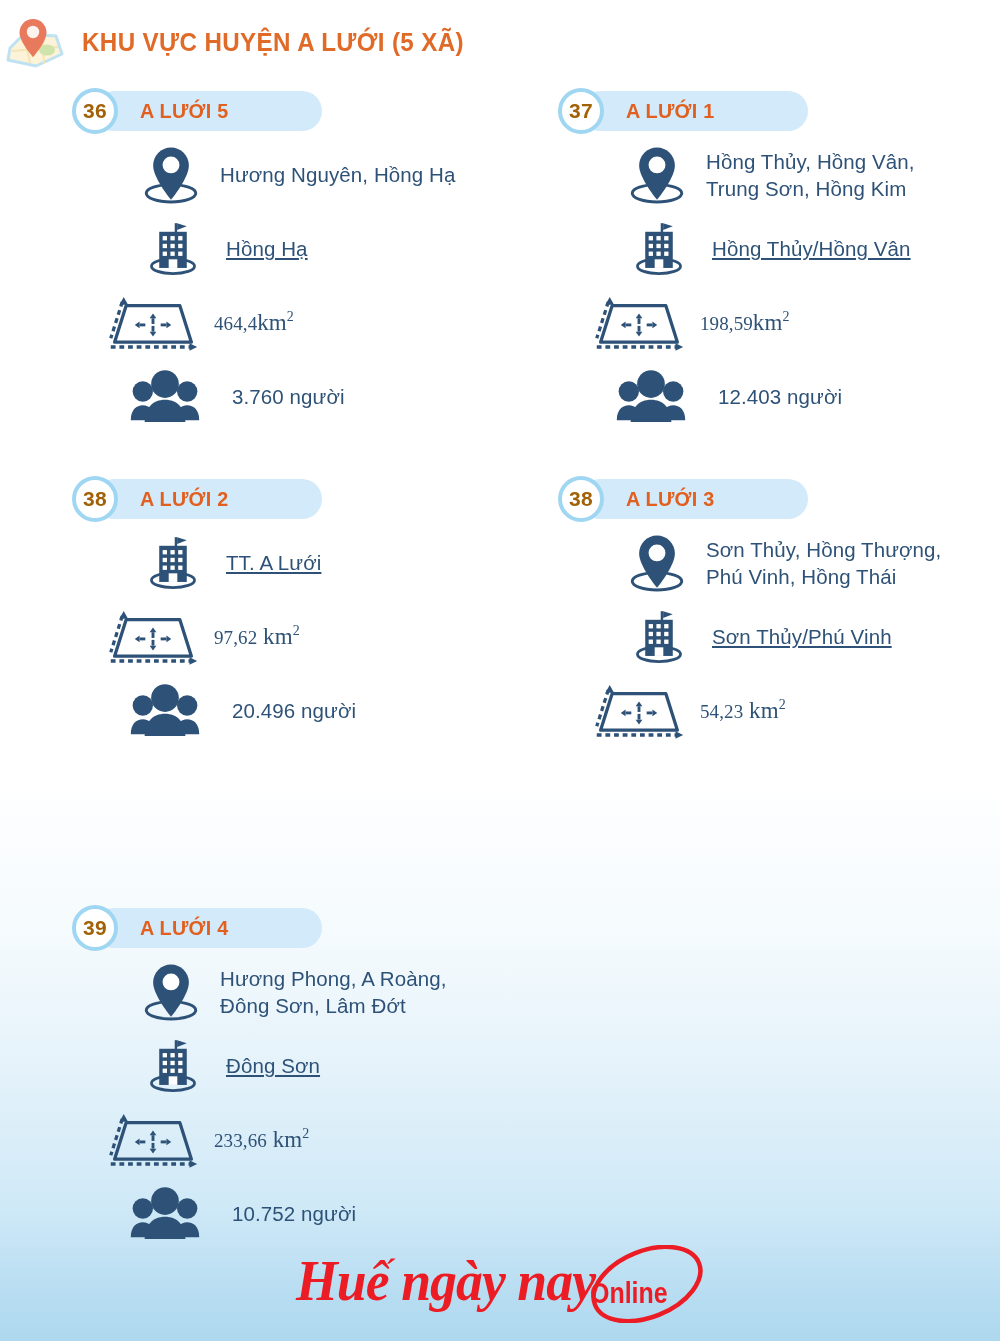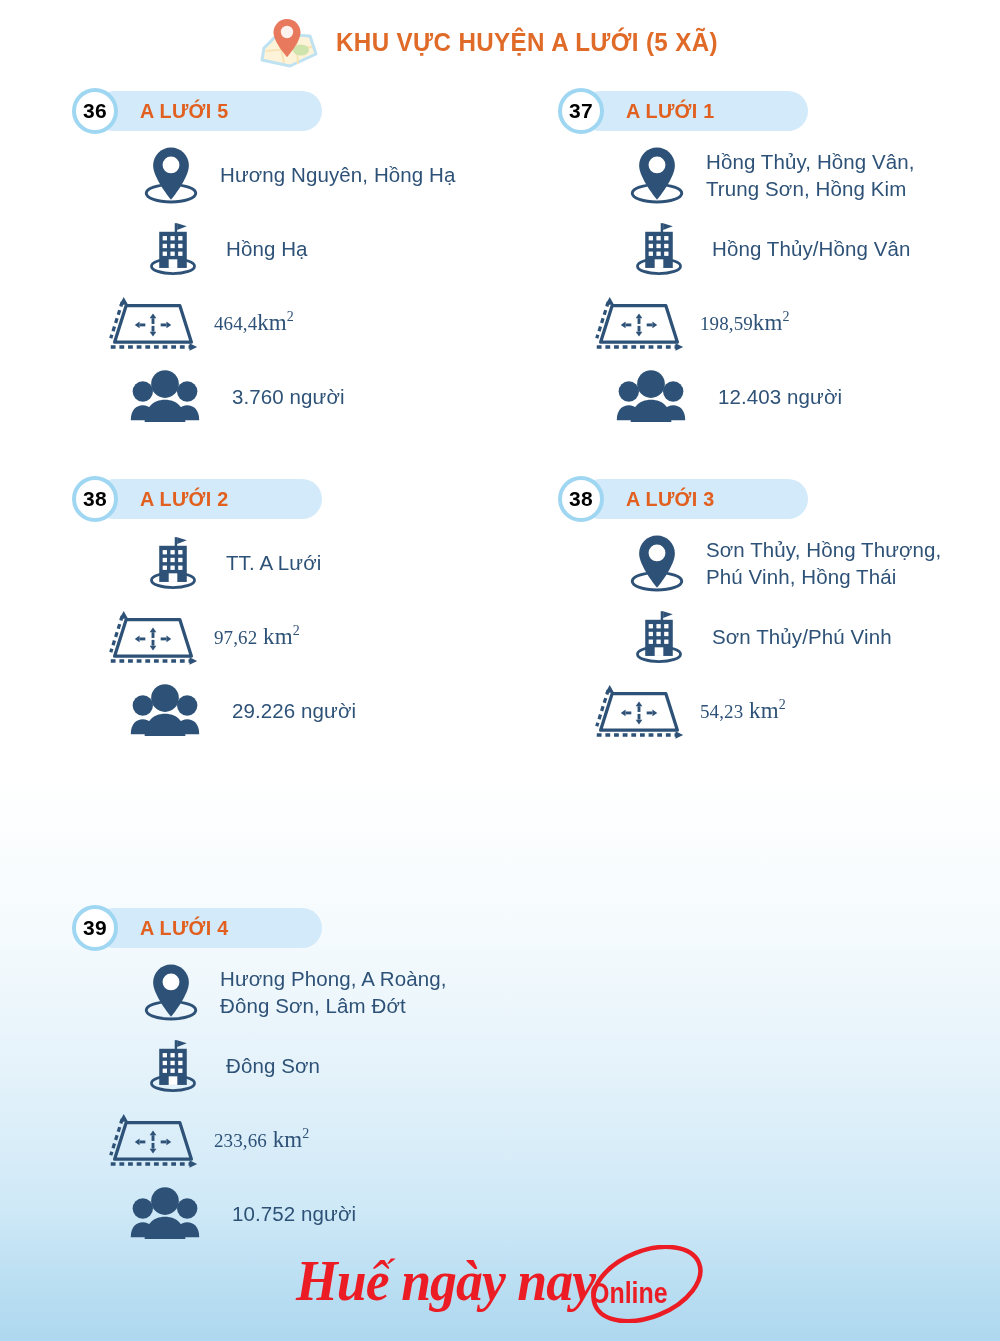--- a/index.html
+++ b/index.html
@@ -20,21 +20,20 @@
         #b6dcf1 97%,
         #aed8ef 100%);
     position: relative;
     -webkit-font-smoothing: antialiased;
   }
 
   
   .header {
     display: flex;
     align-items: center;
-    justify-content: center;
     gap: 16px;
     padding-top: 14px;
     height: 56px;
   }
   .map-icon { width: 66px; height: 56px; flex: none; }
   .header-title {
     font-family: "Liberation Sans Narrow", "Liberation Sans", sans-serif;
     font-size: 26px;
     font-weight: 700;
     letter-spacing: 0.4px;
@@ -87,21 +86,21 @@
     box-sizing: border-box;
     display: flex;
     align-items: center;
     justify-content: center;
     z-index: 2;
   }
   .badge-num {
     font-family: "Liberation Sans Narrow", "Liberation Sans", sans-serif;
     font-size: 21px;
     font-weight: 700;
-    color: #000000;
+    color: #a16207;
     letter-spacing: 0.2px;
   }
   .card-title {
     position: absolute;
     left: 68px;
     top: 11px;
     font-family: "Liberation Sans Narrow", "Liberation Sans", sans-serif;
     font-size: 21px;
     font-weight: 700;
     color: #e2601f;
@@ -134,21 +133,21 @@
     white-space: pre-line;
   }
 
   
   .row-place   .row-icon { width: 78px; margin-left: 60px; }
   .row-center  .row-icon { width: 78px; margin-left: 62px; }
   .row-area    .row-icon { width: 110px; margin-left: 26px; }
   .row-people  .row-icon { width: 90px; margin-left: 48px; }
 
   .row-place   .row-text { margin-left: 10px; }
-  .row-center  .row-text { margin-left: 14px; }
+  .row-center  .row-text { margin-left: 14px; text-decoration: underline; }
   .row-area    .row-text { margin-left: 6px; }
   .row-people  .row-text { margin-left: 22px; }
 
   .area-value {
     font-family: "Liberation Serif", serif;
     font-size: 19px;
     color: #2e5277;
   }
   .area-unit {
     font-family: "Liberation Serif", serif;
@@ -442,21 +441,21 @@
         <span class="row-icon">
           <svg viewBox="0 0 80 62" width="74" height="58">
             <circle cx="16" cy="25" r="11" fill="#2e5277"></circle>
             <path d="M3 56 C3 45 9 40 16 40 C23 40 29 45 29 56 Z" fill="#2e5277"></path>
             <circle cx="64" cy="25" r="11" fill="#2e5277"></circle>
             <path d="M51 56 C51 45 57 40 64 40 C71 40 77 45 77 56 Z" fill="#2e5277"></path>
             <circle cx="40" cy="17" r="15" fill="#2e5277"></circle>
             <path d="M18 58 C18 43 27 34 40 34 C53 34 62 43 62 58 Z" fill="#2e5277"></path>
           </svg>
         </span>
-        <span class="row-text">29.226 người</span>
+        <span class="row-text">20.496 người</span>
       </div>
     </div>
   </div>
 
   <div class="card col-right row-1">
     <div class="card-head">
       <div class="pill"></div>
       <div class="badge">
         <span class="badge-num">38</span>
       </div>

